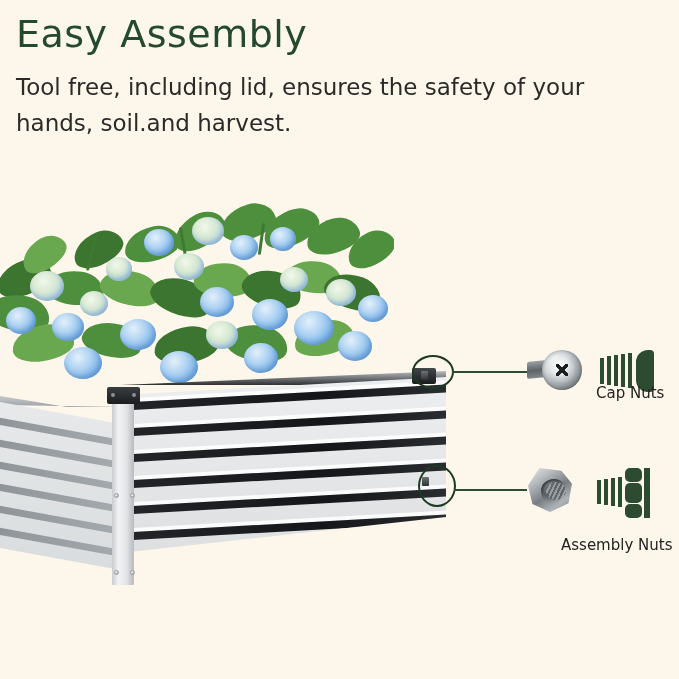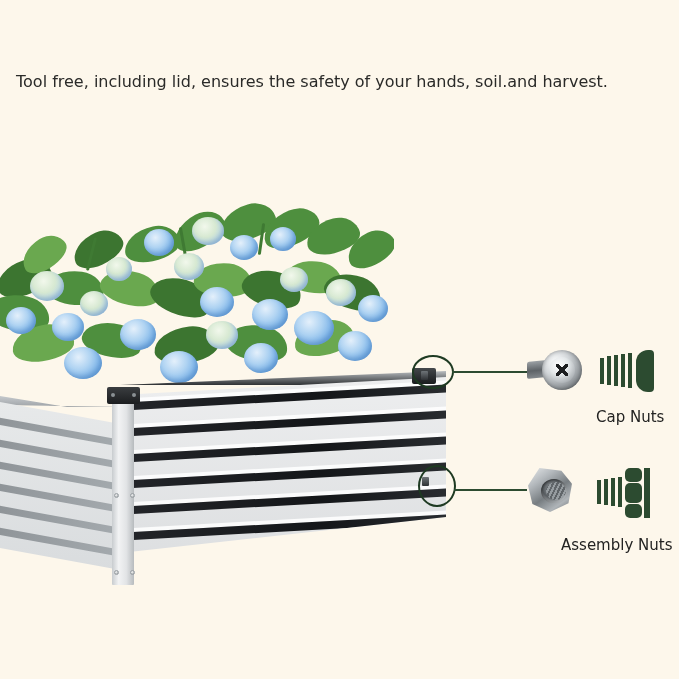--- a/index.html
+++ b/index.html
@@ -14,21 +14,21 @@
 
   
   .headline {
     position:absolute; left:16px; top:14px;
     font-size:38px; font-weight:400; letter-spacing:0.5px;
     color:#254A2B; line-height:1.1;
     font-family:"DejaVu Sans", sans-serif;
   }
   .subline {
     position:absolute; left:16px; top:70px; width:600px;
-    font-size:16px; font-weight:400; line-height:1.55;
+    font-size:23px; font-weight:400; line-height:1.55;
     color:#2A2A28;
     font-family:"DejaVu Sans", sans-serif;
   }
   .footnote {
     position:absolute; left:16px; top:641px;
     font-size:18px; color:#2A2A28; line-height:1.2;
     font-family:"DejaVu Sans", sans-serif;
   }
 
   
@@ -193,20 +193,21 @@
   .plate-bar { position:absolute; background:#2C4B30; }
   .hex-seg {
     position:absolute; background:#2C4B30; border-radius:5px;
   }
 </style>
 </head>
 <body>
 
 <div class="stage">
 
+  <div class="headline">Easy Assembly</div>
   <div class="subline">Tool free, including lid, ensures the safety of your hands, soil.and harvest.</div>
 
   <div class="photo">
 
     <div class="foliage">
       <div class="leaf d" style="left:2px;  top:86px;  width:56px; height:34px; transform:rotate(-18deg);"></div>
       <div class="leaf" style="left:-6px; top:120px; width:62px; height:36px; transform:rotate(12deg);"></div>
       <div class="leaf l" style="left:26px; top:64px;  width:48px; height:30px; transform:rotate(-32deg);"></div>
       <div class="leaf" style="left:52px; top:96px;  width:58px; height:34px; transform:rotate(8deg);"></div>
       <div class="leaf d" style="left:78px; top:58px;  width:52px; height:32px; transform:rotate(-24deg);"></div>
@@ -316,21 +317,21 @@
 
     <div class="icon-schematic" style="left:600px; top:350px; width:56px; height:44px;">
       <span class="thread-bar" style="left:0px;  height:26px; top:8px;"></span>
       <span class="thread-bar" style="left:7px;  height:29px; top:6px;"></span>
       <span class="thread-bar" style="left:14px; height:31px; top:5px;"></span>
       <span class="thread-bar" style="left:21px; height:33px; top:4px;"></span>
       <span class="thread-bar" style="left:28px; height:35px; top:3px;"></span>
       <span class="cap-shape" style="left:36px; top:0px; width:18px; height:42px;"></span>
     </div>
 
-    <div class="callout-label" style="left:596px; top:408px;text-align:right;">Cap Nuts</div>
+    <div class="callout-label" style="left:596px; top:384px;text-align:right;">Cap Nuts</div>
   </div>
 
   <div class="marker-ellipse" style="left:418px; top:465px; width:38px; height:42px;"></div>
   <div class="leader" style="left:454px; top:489px; width:73px;"></div>
 
   <div class="callout">
     <div class="hexnut-photo" style="left:522px; top:466px;">
       <div class="hn-body"></div>
       <div class="hn-bore"></div>
       <div class="hn-threads"></div>

